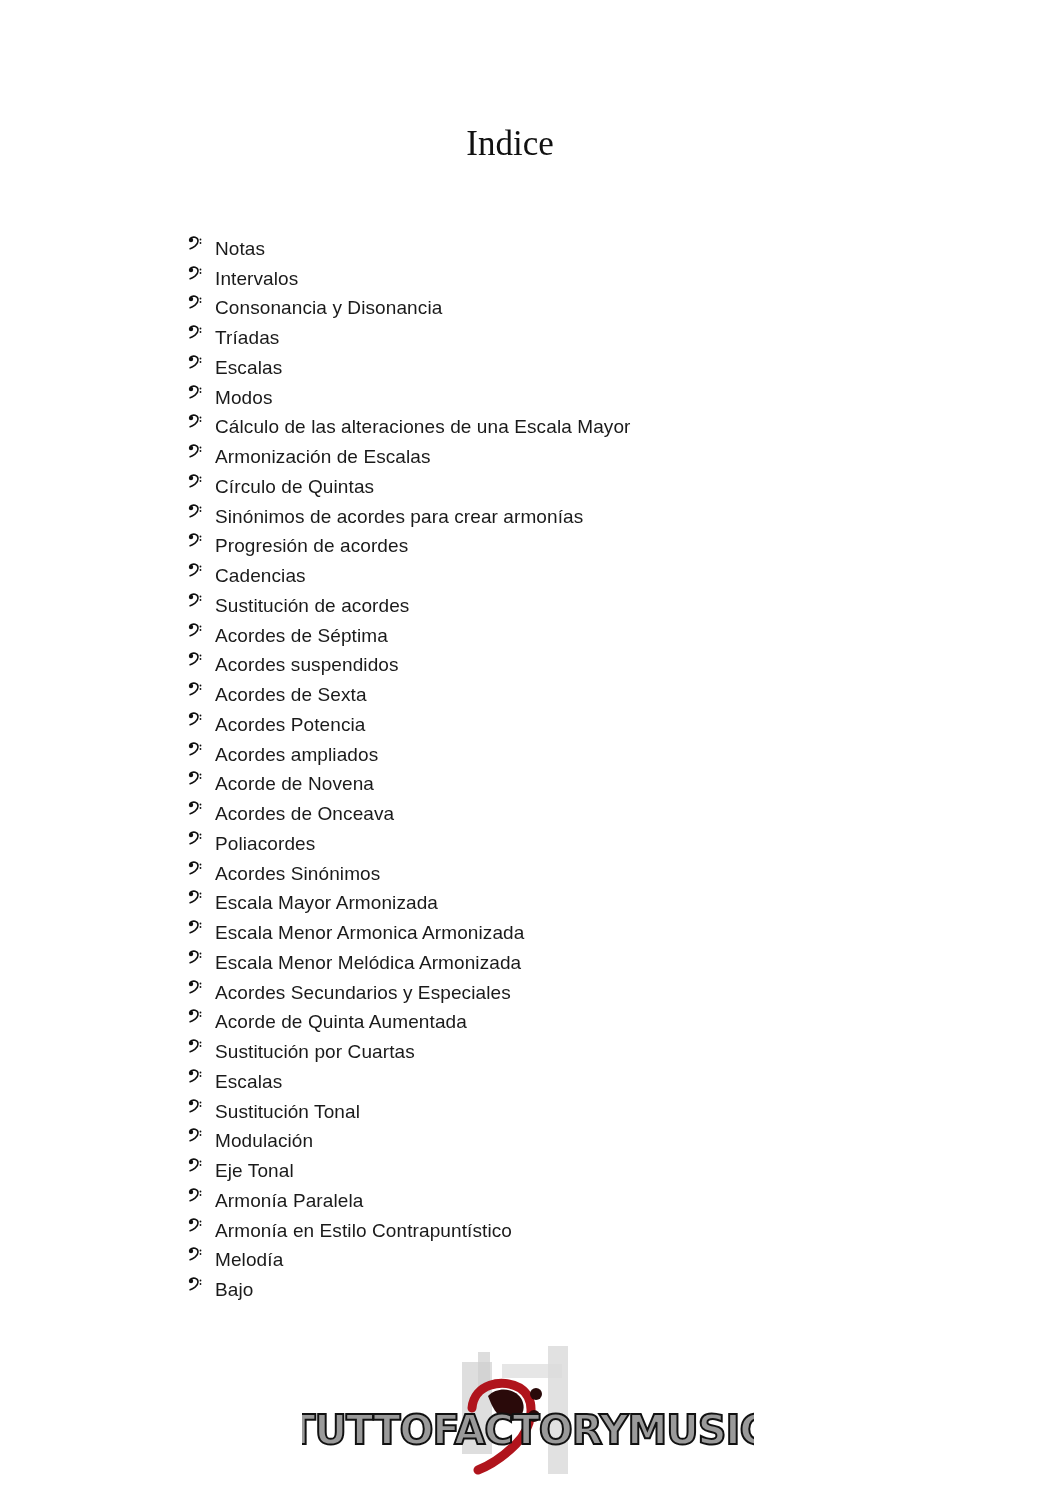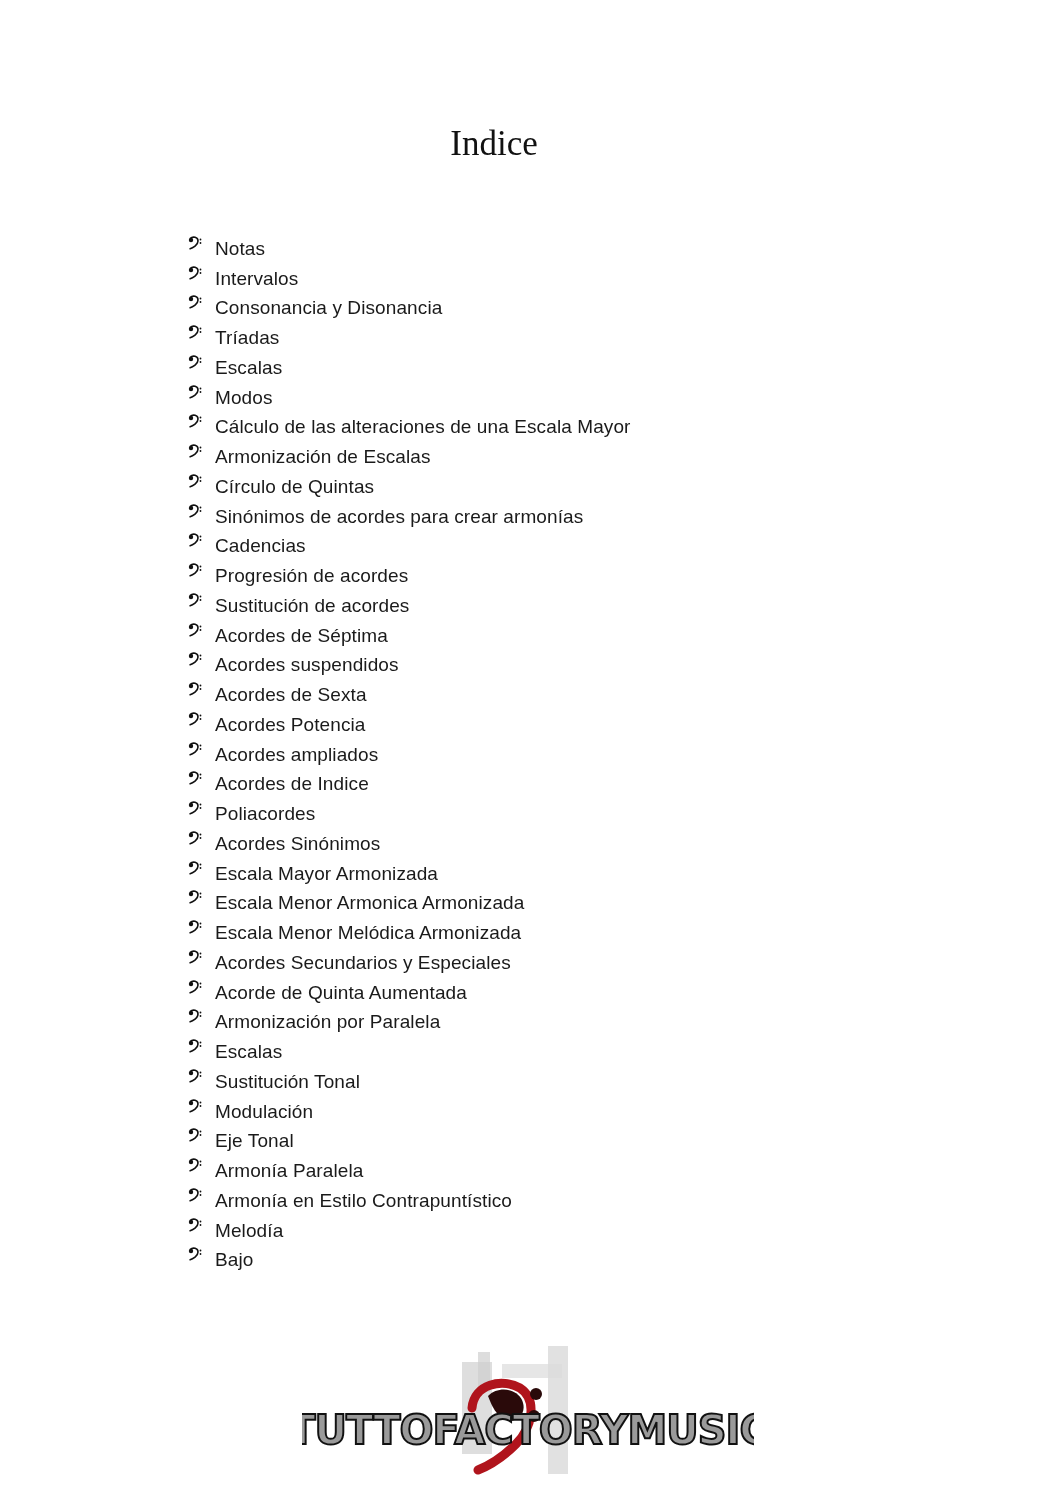--- a/index.html
+++ b/index.html
@@ -1,18 +1,18 @@
 <!DOCTYPE html>
 <html><head>
 <meta charset="utf-8">
 <style>
   html, body { margin: 0; padding: 0; background: #ffffff; }
   body { width: 1060px; height: 1500px; position: relative; overflow: hidden; }
   .title {
-    position: absolute; left: 0; top: 124px; width: 988px; text-align: center;
+    position: absolute; left: 16px; top: 124px; width: 988px; text-align: center;
     font-family: "Liberation Serif", "DejaVu Serif", serif; font-size: 35px; color: #111;
     margin: 0; font-weight: normal;
   }
   .toc { position: absolute; left: 188px; top: 234px; margin: 0; padding: 0; list-style: none; }
   .toc li {
     height: 29.75px; display: flex; align-items: center;
     font-family: Liberation Sans, sans-serif; font-size: 19px; color: #1a1a1a;
     letter-spacing: 0.1px;
   }
   .clef {
@@ -140,42 +140,42 @@
     </li>
     <li>
       <span class="clef">
         <svg width="14" height="14" viewBox="0 0 14 14">
           <circle cx="3" cy="4" r="2.2" fill="#111"></circle>
           <path d="M2 2.5 C5 0 10 1 10 5 C10 9 5 12 1.5 13" fill="none" stroke="#111" stroke-width="1.6"></path>
           <circle cx="12.5" cy="3.5" r="0.9" fill="#111"></circle>
           <circle cx="12.5" cy="7" r="0.9" fill="#111"></circle>
         </svg>
       </span>
+      <span>Progresión de acordes</span>
+    </li>
+    <li>
+      <span class="clef">
+        <svg width="14" height="14" viewBox="0 0 14 14">
+          <circle cx="3" cy="4" r="2.2" fill="#111"></circle>
+          <path d="M2 2.5 C5 0 10 1 10 5 C10 9 5 12 1.5 13" fill="none" stroke="#111" stroke-width="1.6"></path>
+          <circle cx="12.5" cy="3.5" r="0.9" fill="#111"></circle>
+          <circle cx="12.5" cy="7" r="0.9" fill="#111"></circle>
+        </svg>
+      </span>
       <span>Cadencias</span>
     </li>
     <li>
       <span class="clef">
         <svg width="14" height="14" viewBox="0 0 14 14">
           <circle cx="3" cy="4" r="2.2" fill="#111"></circle>
           <path d="M2 2.5 C5 0 10 1 10 5 C10 9 5 12 1.5 13" fill="none" stroke="#111" stroke-width="1.6"></path>
           <circle cx="12.5" cy="3.5" r="0.9" fill="#111"></circle>
           <circle cx="12.5" cy="7" r="0.9" fill="#111"></circle>
         </svg>
       </span>
-      <span>Progresión de acordes</span>
-    </li>
-    <li>
-      <span class="clef">
-        <svg width="14" height="14" viewBox="0 0 14 14">
-          <circle cx="3" cy="4" r="2.2" fill="#111"></circle>
-          <path d="M2 2.5 C5 0 10 1 10 5 C10 9 5 12 1.5 13" fill="none" stroke="#111" stroke-width="1.6"></path>
-          <circle cx="12.5" cy="3.5" r="0.9" fill="#111"></circle>
-          <circle cx="12.5" cy="7" r="0.9" fill="#111"></circle>
-        </svg>
-      </span>
       <span>Sustitución de acordes</span>
     </li>
     <li>
       <span class="clef">
         <svg width="14" height="14" viewBox="0 0 14 14">
           <circle cx="3" cy="4" r="2.2" fill="#111"></circle>
           <path d="M2 2.5 C5 0 10 1 10 5 C10 9 5 12 1.5 13" fill="none" stroke="#111" stroke-width="1.6"></path>
           <circle cx="12.5" cy="3.5" r="0.9" fill="#111"></circle>
           <circle cx="12.5" cy="7" r="0.9" fill="#111"></circle>
         </svg>
@@ -228,21 +228,32 @@
     </li>
     <li>
       <span class="clef">
         <svg width="14" height="14" viewBox="0 0 14 14">
           <circle cx="3" cy="4" r="2.2" fill="#111"></circle>
           <path d="M2 2.5 C5 0 10 1 10 5 C10 9 5 12 1.5 13" fill="none" stroke="#111" stroke-width="1.6"></path>
           <circle cx="12.5" cy="3.5" r="0.9" fill="#111"></circle>
           <circle cx="12.5" cy="7" r="0.9" fill="#111"></circle>
         </svg>
       </span>
-      <span>Acordes de Indice</span>
+      <span>Acorde de Novena</span>
+    </li>
+    <li>
+      <span class="clef">
+        <svg width="14" height="14" viewBox="0 0 14 14">
+          <circle cx="3" cy="4" r="2.2" fill="#111"></circle>
+          <path d="M2 2.5 C5 0 10 1 10 5 C10 9 5 12 1.5 13" fill="none" stroke="#111" stroke-width="1.6"></path>
+          <circle cx="12.5" cy="3.5" r="0.9" fill="#111"></circle>
+          <circle cx="12.5" cy="7" r="0.9" fill="#111"></circle>
+        </svg>
+      </span>
+      <span>Acordes de Onceava</span>
     </li>
     <li>
       <span class="clef">
         <svg width="14" height="14" viewBox="0 0 14 14">
           <circle cx="3" cy="4" r="2.2" fill="#111"></circle>
           <path d="M2 2.5 C5 0 10 1 10 5 C10 9 5 12 1.5 13" fill="none" stroke="#111" stroke-width="1.6"></path>
           <circle cx="12.5" cy="3.5" r="0.9" fill="#111"></circle>
           <circle cx="12.5" cy="7" r="0.9" fill="#111"></circle>
         </svg>
       </span>
@@ -316,21 +327,21 @@
     </li>
     <li>
       <span class="clef">
         <svg width="14" height="14" viewBox="0 0 14 14">
           <circle cx="3" cy="4" r="2.2" fill="#111"></circle>
           <path d="M2 2.5 C5 0 10 1 10 5 C10 9 5 12 1.5 13" fill="none" stroke="#111" stroke-width="1.6"></path>
           <circle cx="12.5" cy="3.5" r="0.9" fill="#111"></circle>
           <circle cx="12.5" cy="7" r="0.9" fill="#111"></circle>
         </svg>
       </span>
-      <span>Armonización por Paralela</span>
+      <span>Sustitución por Cuartas</span>
     </li>
     <li>
       <span class="clef">
         <svg width="14" height="14" viewBox="0 0 14 14">
           <circle cx="3" cy="4" r="2.2" fill="#111"></circle>
           <path d="M2 2.5 C5 0 10 1 10 5 C10 9 5 12 1.5 13" fill="none" stroke="#111" stroke-width="1.6"></path>
           <circle cx="12.5" cy="3.5" r="0.9" fill="#111"></circle>
           <circle cx="12.5" cy="7" r="0.9" fill="#111"></circle>
         </svg>
       </span>

